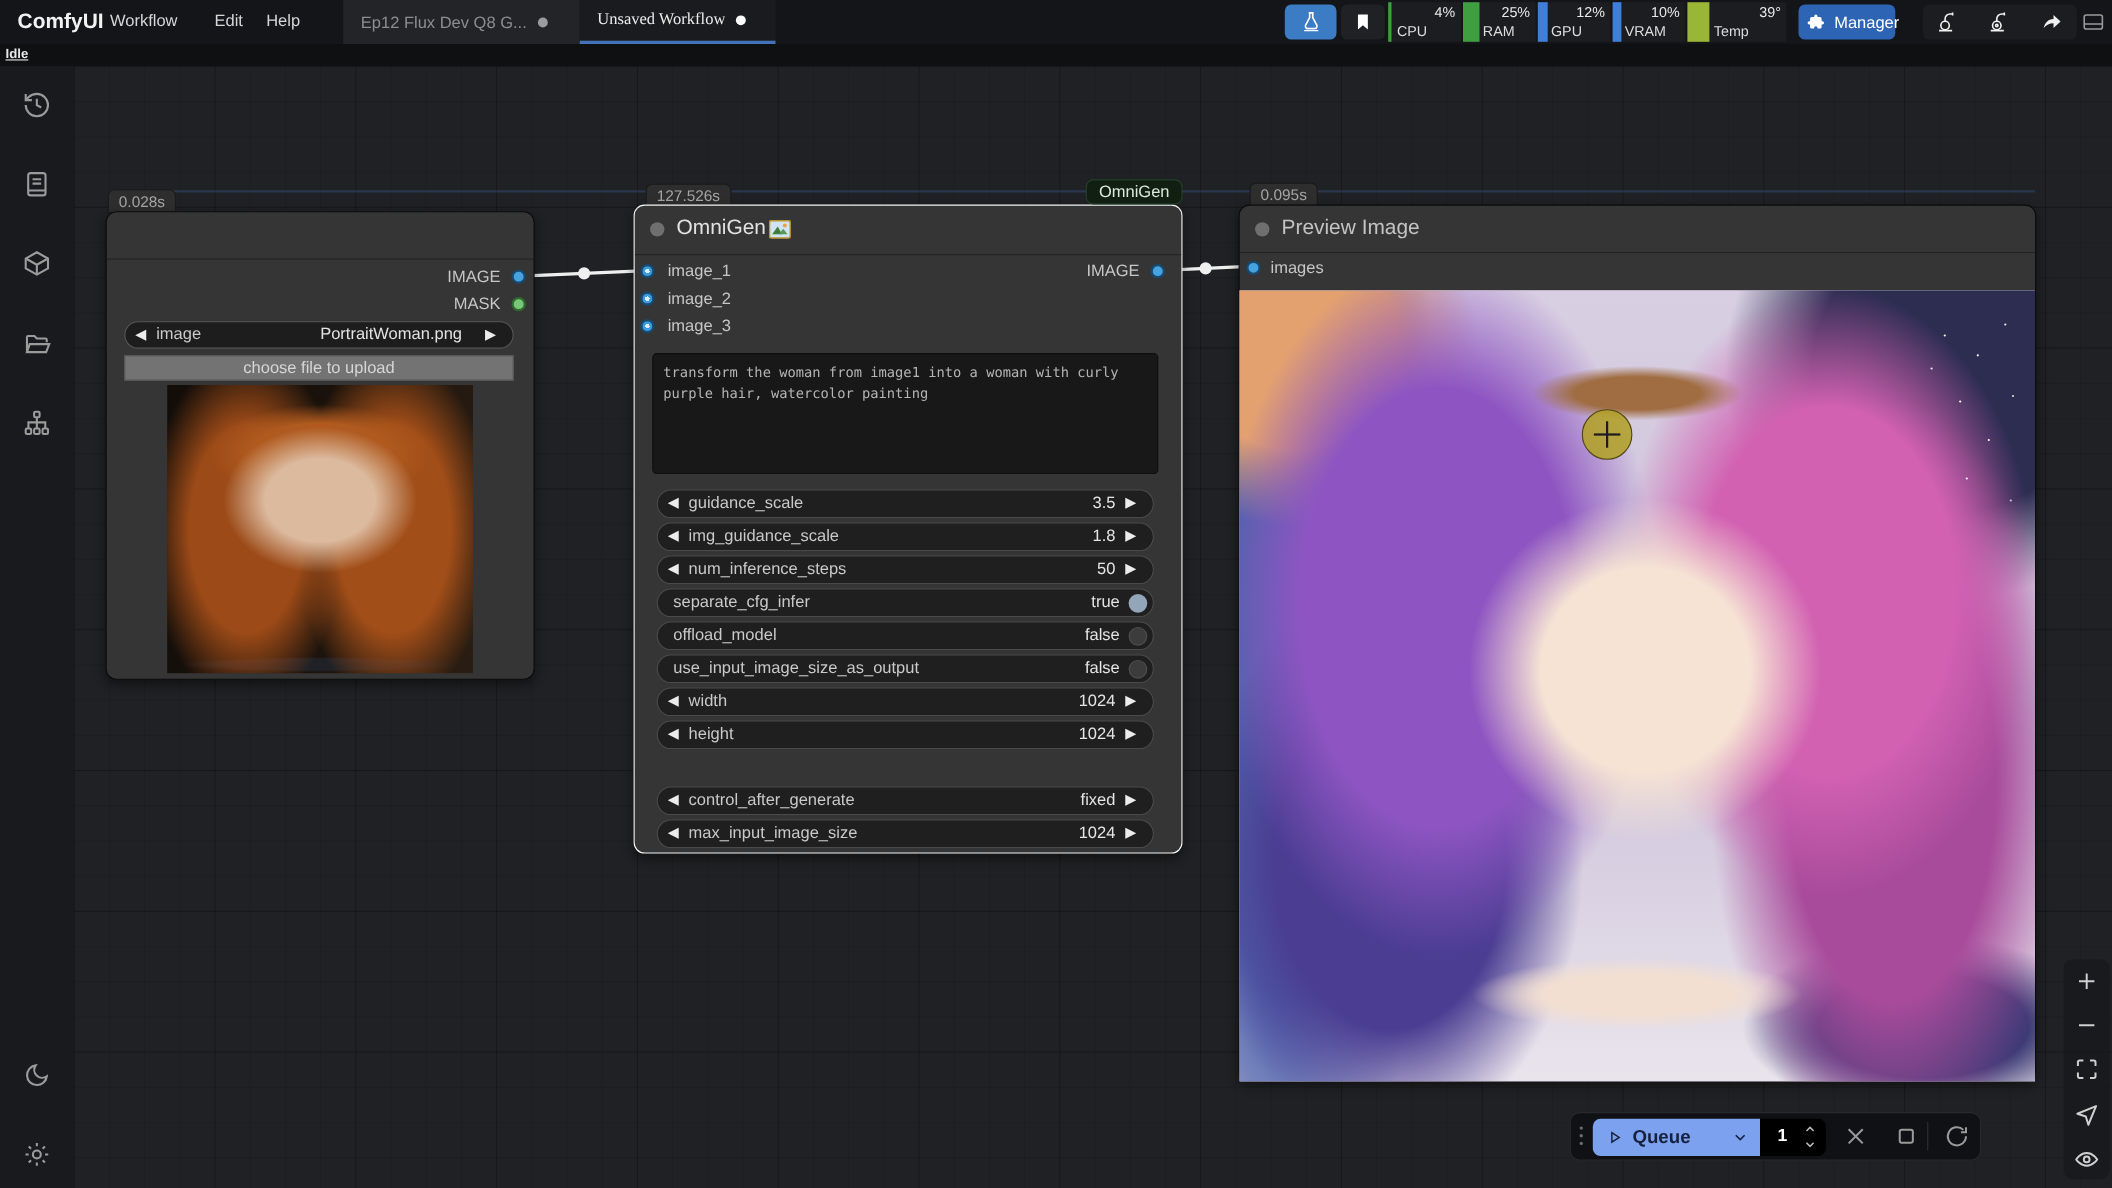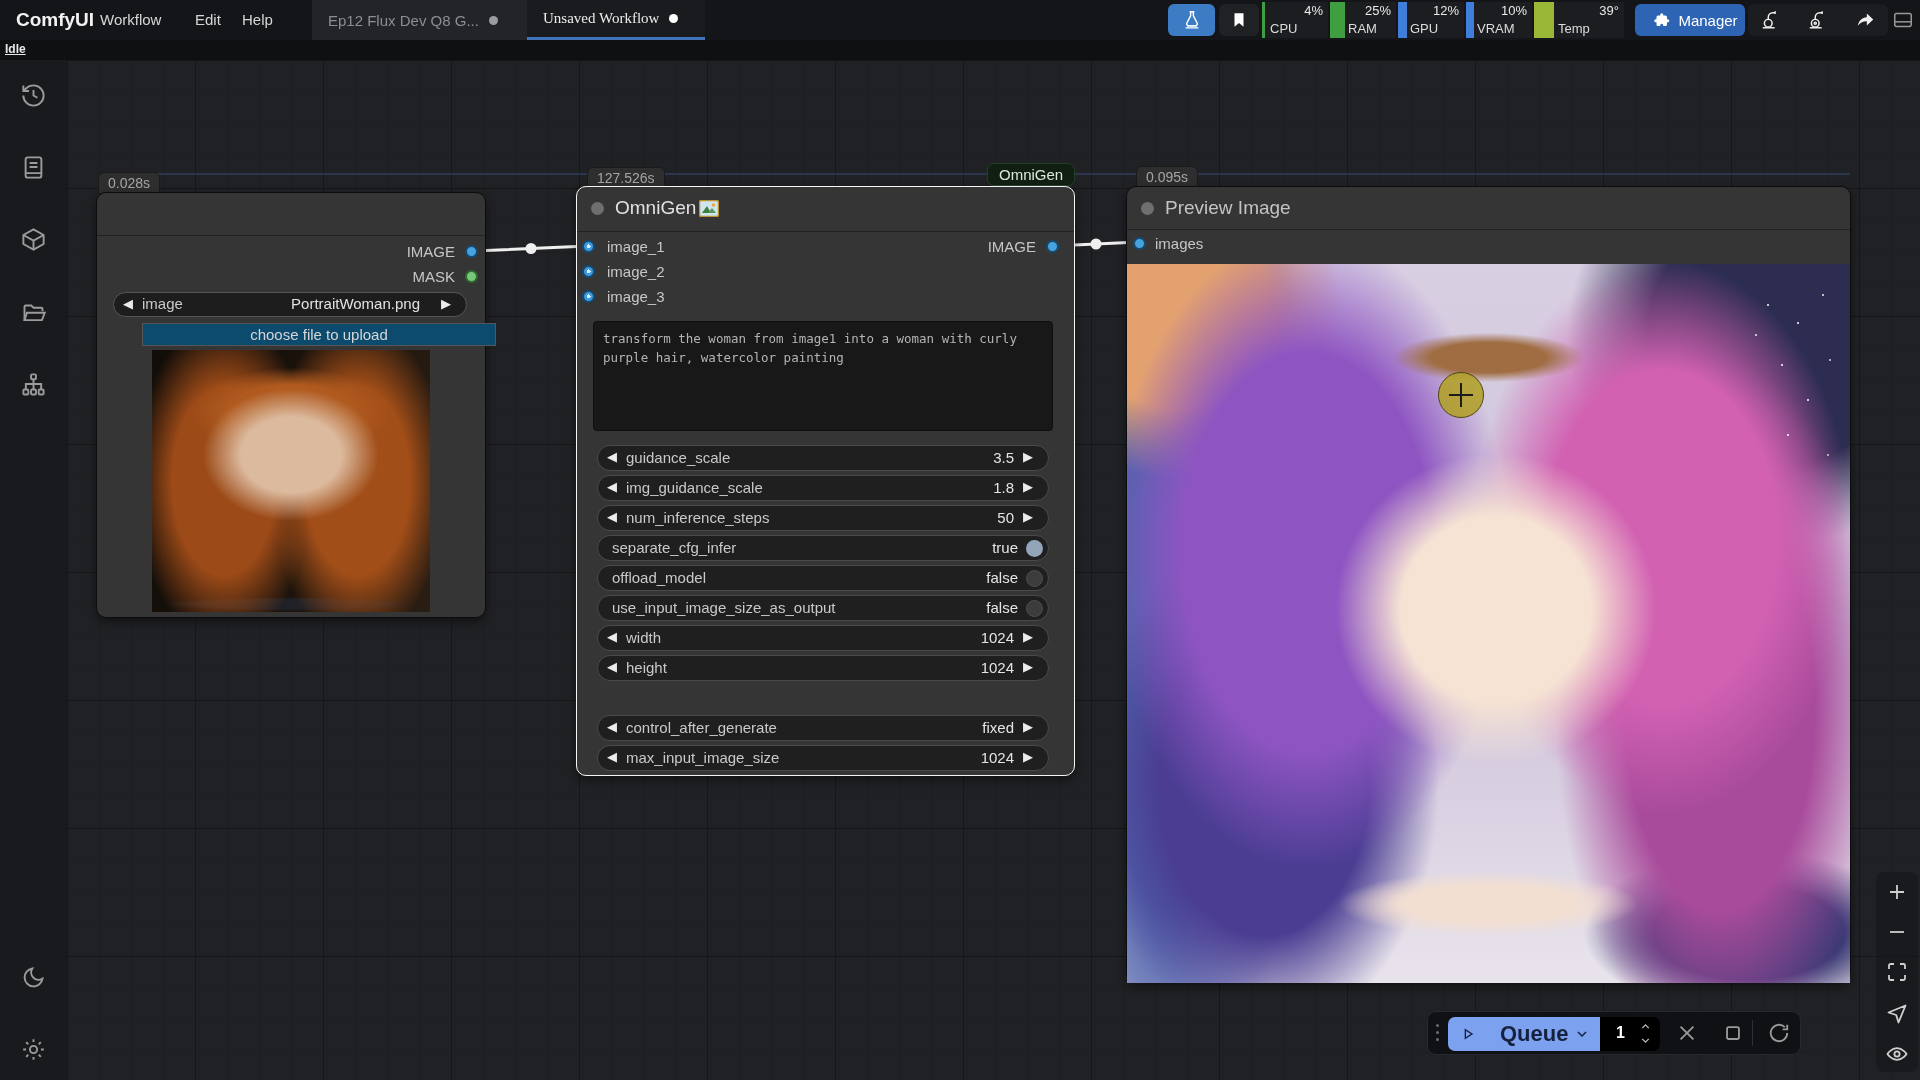--- a/index.html
+++ b/index.html
@@ -32,21 +32,21 @@
 
   
   .tb-btn { position:absolute; top:4px; height:32px; border-radius:6px; display:flex;
             align-items:center; justify-content:center; z-index:62; }
   #labs-btn { left:1168px; width:47px; background:#3b7cc4; }
   #bookmark-btn { left:1219px; width:40px; background:#202124; }
   .monitor { position:absolute; top:2px; height:36px; background:#1c1d20; z-index:62; }
   .mon-bar { position:absolute; left:0; top:0; bottom:0; }
   .mon-val { position:absolute; right:5px; top:1px; color:#e8e8e8; font-size:13px; }
   .mon-lab { position:absolute; left:8px; bottom:2px; color:#dcdcdc; font-size:13px; }
-  #manager-btn { left:1635px; width:110px; background:#2e64b4; gap:8px;
+  #manager-btn { left:1635px; width:88px; background:#2e64b4; gap:8px;
                  color:#ffffff; font-size:15px; }
   #util-group { position:absolute; left:1748px; top:4px; width:140px; height:32px;
                 background:#1c1d20; border-radius:6px; display:flex; align-items:center;
                 justify-content:space-around; z-index:62; }
   #panel-toggle { position:absolute; left:1892px; top:9px; z-index:62; }
 
   
   #sidebar { position:absolute; left:0; top:60px; width:67px; height:1020px;
              background:#191a1d; z-index:50; }
   .sb-icon { position:absolute; left:20px; }
@@ -99,22 +99,22 @@
   .w-arrow.left  { left:9px; }
   .w-arrow.right { right:9px; }
   .toggle-knob { position:absolute; right:5px; top:4px; width:17px; height:17px;
                  border-radius:50%; }
   .knob-on  { background:#93a5b8; }
   .knob-off { background:#3c3c3c; border:1px solid #4e4e4e; }
   .wrow.toggle .wname { left:14px; }
 
   .combo { position:absolute; height:25px; background:#1d1d1d; border:1px solid #565656;
            border-radius:13px; font-size:15px; color:#c9c9c9; }
-  .upload-btn { position:absolute; height:23px; background:#0c4a6e; border:1px solid #565656;
-                color:#d6d6d6; font-size:15px; text-align:center; line-height:22px;margin-left:29px; }
+  .upload-btn { position:absolute; height:23px; background:#737373; border:1px solid #565656;
+                color:#d6d6d6; font-size:15px; text-align:center; line-height:22px; }
 
   .prompt-box { position:absolute; background:#181818; border:1px solid #0e0e0e;
                 border-radius:4px; color:#b4b4b4;
                 font-family:"DejaVu Sans Mono", monospace; font-size:12.5px;
                 line-height:1.55; padding:7px 9px; white-space:pre-wrap; }
 
   
   .node-img { position:absolute; overflow:hidden; }
   #load-thumb {
     background-image:
@@ -154,21 +154,21 @@
 
   
   #queue-bar { position:absolute; left:1427px; top:1011px; width:374px; height:44px;
                background:#101114; border:1px solid #28292d; border-radius:9px; z-index:40; }
   #queue-drag { position:absolute; left:8px; top:12px; width:4px; height:20px; }
   #queue-drag i { display:block; width:3px; height:3px; border-radius:50%; background:#6c6d70;
                   margin:0 0 4px 0; }
   #queue-btn { position:absolute; left:20px; top:5px; width:152px; height:34px;
                background:#7ba1ef; border-radius:7px 0 0 7px; display:flex;
                align-items:center; color:#16213e; }
-  #queue-label { font-size:22px; font-weight:bold; margin-left:24px; }
+  #queue-label { font-size:17px; font-weight:bold; margin-left:8px; }
   #queue-chevron { position:absolute; right:10px; top:9px; }
   #queue-count-box { position:absolute; left:172px; top:5px; width:60px; height:34px;
                      background:#000; border-radius:0 7px 7px 0; color:#fff; }
   #queue-count { position:absolute; left:16px; top:7px; font-size:16px; font-weight:bold; }
   .qicon { position:absolute; top:10px; }
 
   
   #view-toolbar { position:absolute; left:1876px; top:872px; width:42px; height:200px;
                   background:rgba(20,21,24,.55); border-radius:8px; z-index:40; }
   .vt-icon { position:absolute; left:9px; }

